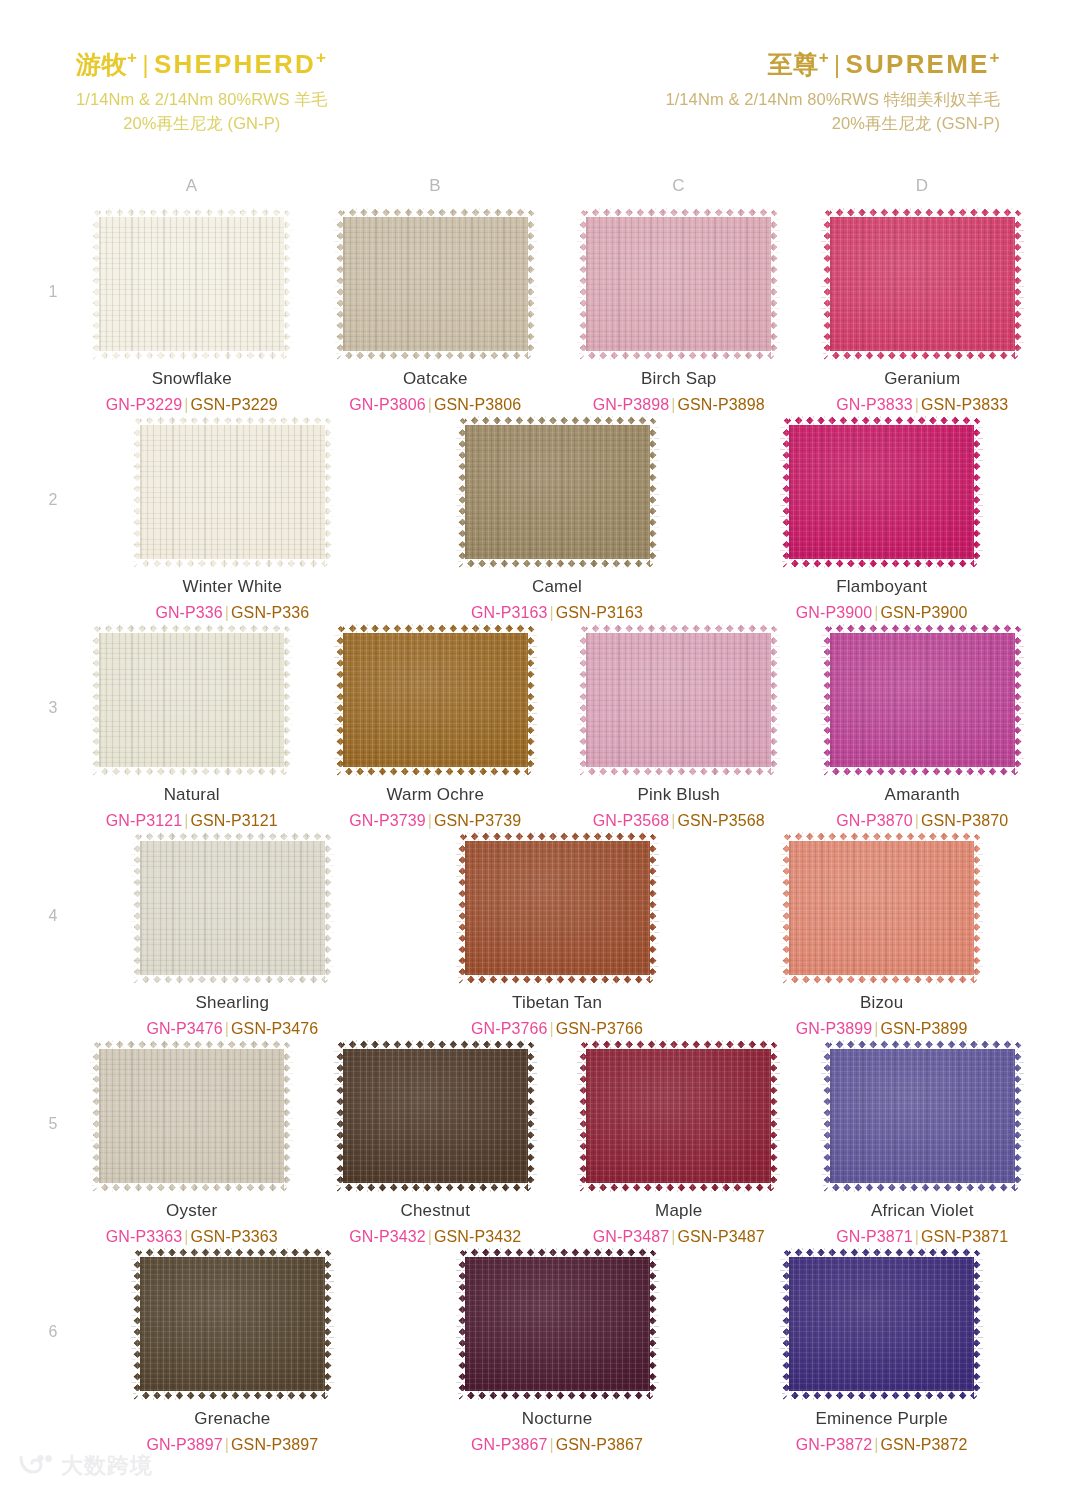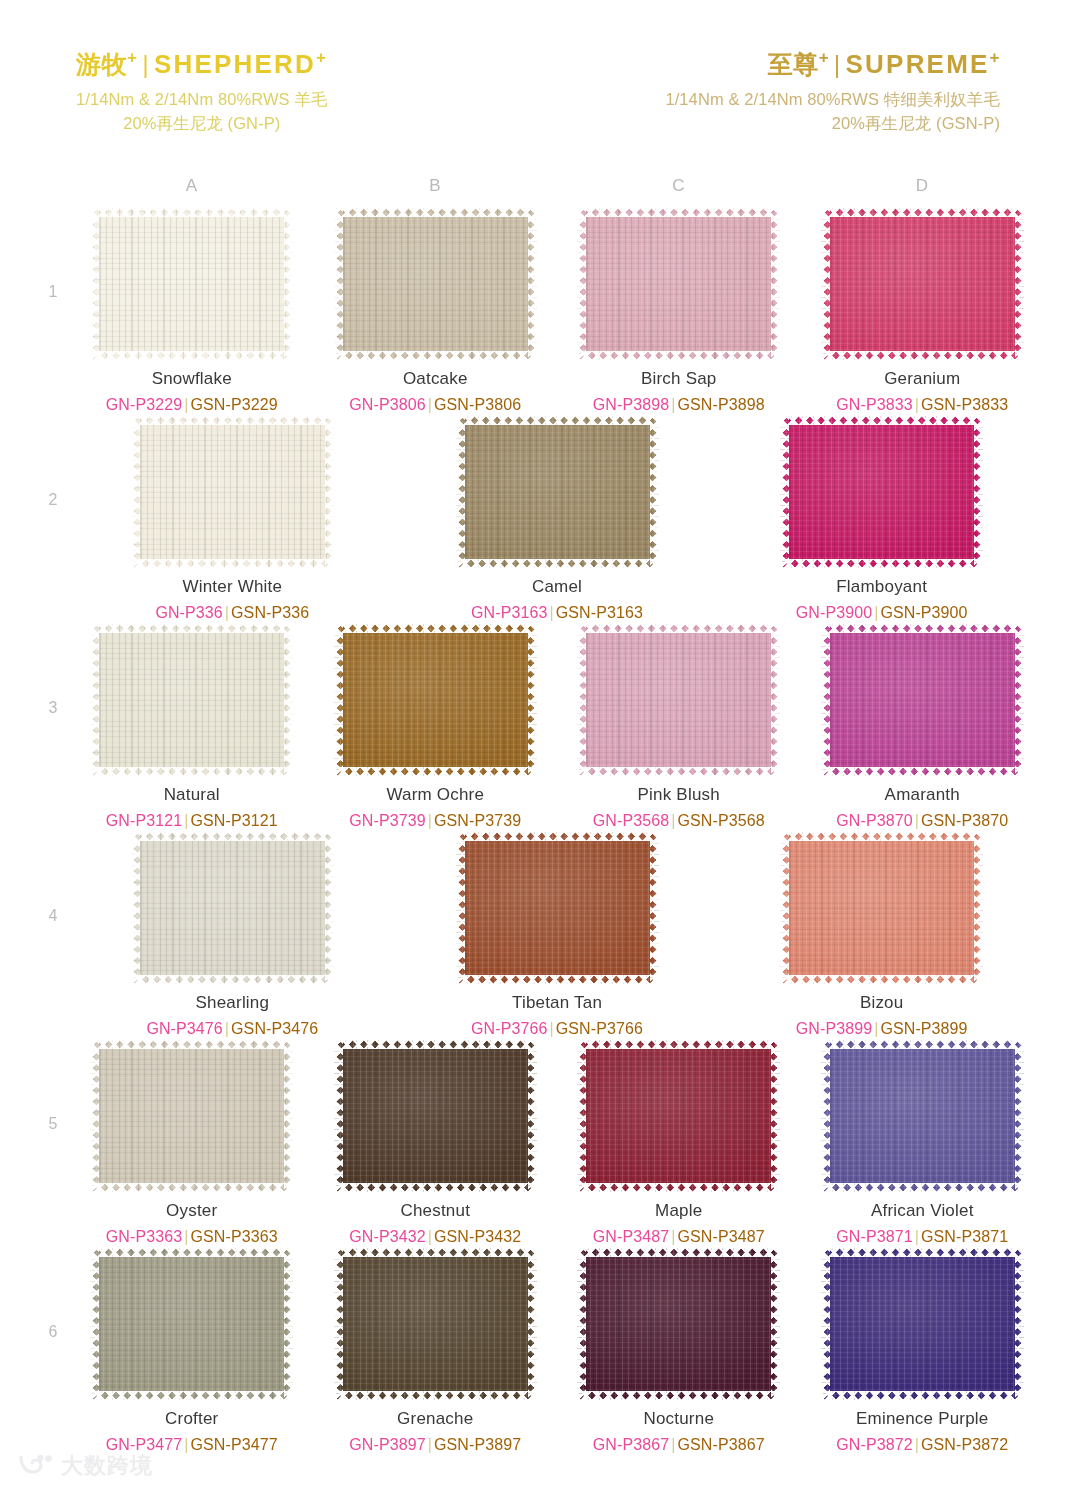--- a/index.html
+++ b/index.html
@@ -552,33 +552,20 @@
               <div class="cname">African Violet</div>
               <div class="ccode"><span class="gn">GN-P3871</span><span class="sep">|</span><span class="gsn">GSN-P3871</span></div>
             </div>
           </div>
         </div>
         <div class="row">
           <div class="row-num">6</div>
           <div class="cells">
             <div class="cell">
               <div class="swatch-wrap">
-                <div class="swatch" style="background: rgb(157, 154, 132);">
-                  <div class="tex"></div>
-                </div>
-                <div class="pink-edge pink-top"></div>
-                <div class="pink-edge pink-bottom"></div>
-                <div class="pink-edge pink-left"></div>
-                <div class="pink-edge pink-right"></div>
-              </div>
-              <div class="cname">Crofter</div>
-              <div class="ccode"><span class="gn">GN-P3477</span><span class="sep">|</span><span class="gsn">GSN-P3477</span></div>
-            </div>
-            <div class="cell">
-              <div class="swatch-wrap">
                 <div class="swatch" style="background: rgb(85, 69, 48);">
                   <div class="tex"></div>
                 </div>
                 <div class="pink-edge pink-top"></div>
                 <div class="pink-edge pink-bottom"></div>
                 <div class="pink-edge pink-left"></div>
                 <div class="pink-edge pink-right"></div>
               </div>
               <div class="cname">Grenache</div>
               <div class="ccode"><span class="gn">GN-P3897</span><span class="sep">|</span><span class="gsn">GSN-P3897</span></div>

